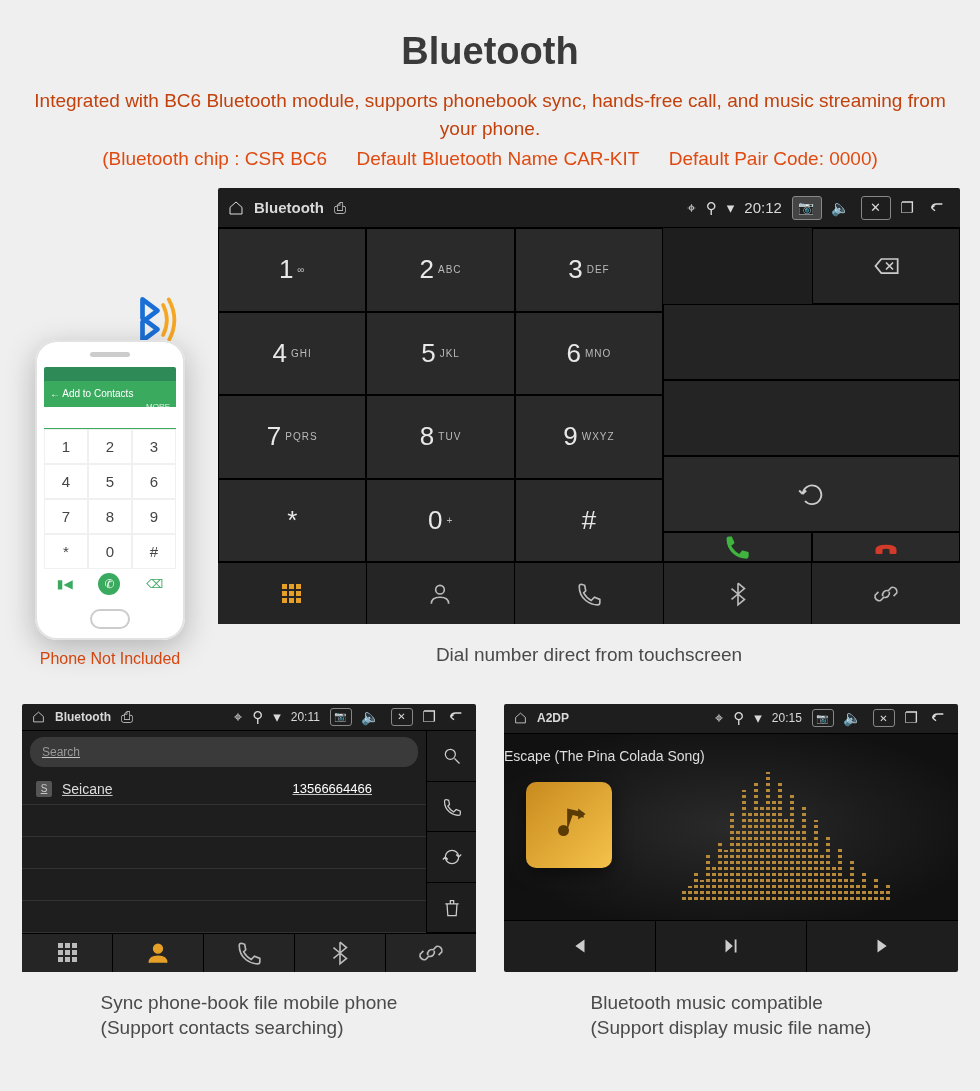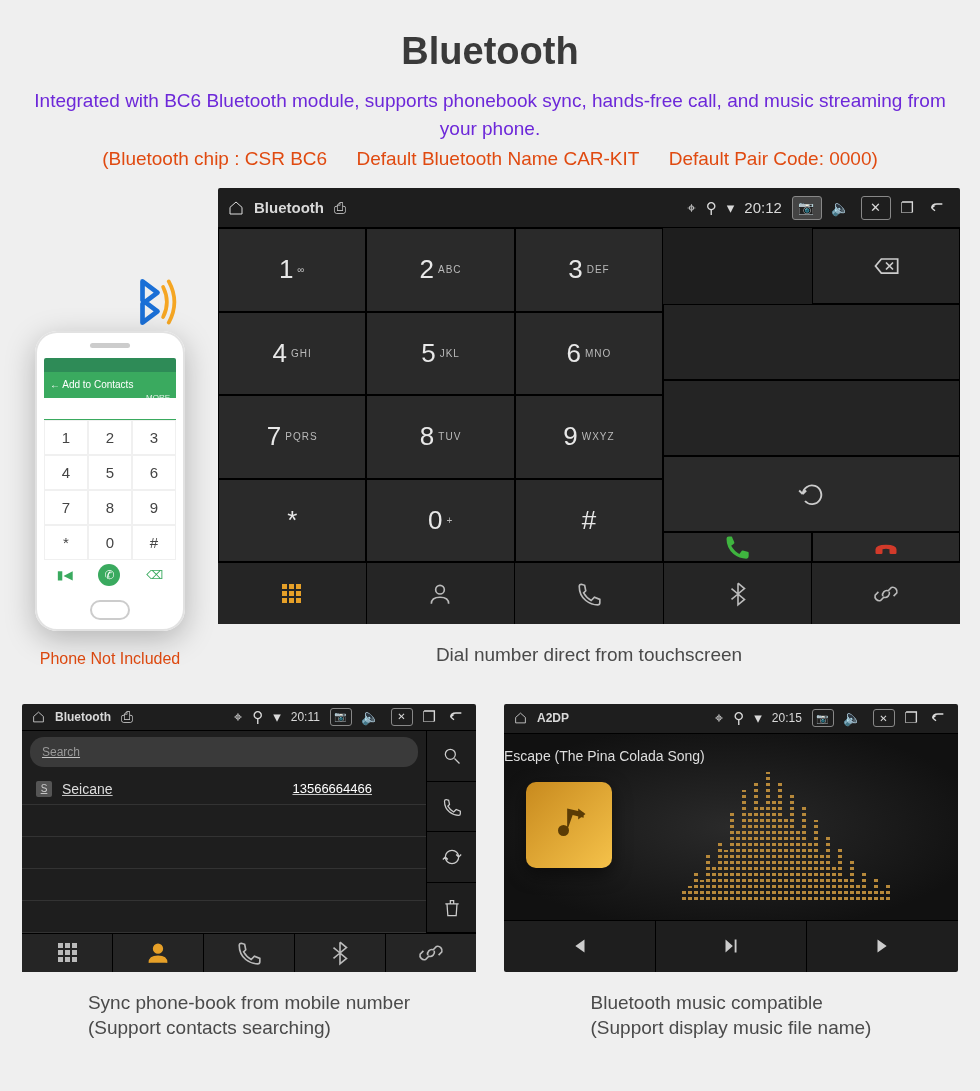--- a/index.html
+++ b/index.html
@@ -6,27 +6,27 @@
   body {
     width: 980px;
     height: 1091px;
     background: #efefef;
     font-family: Arial, Helvetica, sans-serif;
     color: #4a4a4a;
     overflow: hidden;
   }
   .page { width: 980px; padding-top: 30px; }
   .title { text-align: center; font-size: 38px; font-weight: bold; color: #3a3a3a; margin-bottom: 14px; }
-  .subtitle { text-align: center; font-size: 19px; color: #6d28d9; line-height: 1.45; padding: 0 30px; }
+  .subtitle { text-align: center; font-size: 19px; color: #c2410c; line-height: 1.45; padding: 0 30px; }
   .specs { text-align: center; font-size: 19px; color: #e04a10; margin-top: 6px; margin-bottom: 18px; }
   .specs span { margin: 0 12px; }
 
   
   .row-main { display: flex; align-items: flex-end; padding: 0 20px; gap: 18px; }
-  .phone-col { width: 185px; display:flex; flex-direction:column; align-items:center;gap:9px; }
+  .phone-col { width: 185px; display:flex; flex-direction:column; align-items:center; }
   .bt-icon-svg { width: 60px; height: 60px; margin-bottom: -10px; margin-left: 80px; }
   .phone-frame {
     width: 150px; height: 300px; background: #fff; border-radius: 22px;
     box-shadow: 0 8px 30px rgba(0,0,0,.25), inset 0 0 0 2px #e2e2e2;
     position: relative; display:flex; flex-direction:column; align-items:center;
   }
   .phone-speaker { width: 40px; height: 5px; background: #ccc; border-radius: 3px; margin-top: 12px; }
   .phone-screen { width: 132px; height: 234px; background: #fff; margin-top: 10px; border-radius: 2px; overflow:hidden; }
   .ps-top { height: 14px; background: #2e8b57; }
   .ps-bar { height: 26px; background: #3aaa5f; display:flex; align-items:center; padding:0 6px; font-size:10px; color:#fff; justify-content:space-between;}
@@ -381,21 +381,21 @@
               </svg>
             </div>
         <div class="hu-tab">
               <svg viewBox="0 0 24 24">
                 <path d="M9 14 A4 4 0 0 1 14 9 L17 6 A4 4 0 0 1 22 11 L19 14 M15 10 A4 4 0 0 1 10 15 L7 18 A4 4 0 0 1 2 13 L5 10"></path>
               </svg>
             </div>
       </div>
     </div>
     <div class="caption">
-      <span>Sync phone-book from mobile number</span><br><span>(Support contacts searching)</span>
+      <span>Sync phone-book file mobile phone</span><br><span>(Support contacts searching)</span>
     </div>
     </div>
 
     <div class="col">
     <div class="hu hu-small">
       <div class="hu-status" style="height:30px;font-size:12px">
         <svg viewBox="0 0 24 24" style="width:13px">
               <path d="M3 11 L12 3 L21 11 V21 H3 Z" fill="none" stroke="#ddd" stroke-width="1.5"></path>
             </svg>
         <span style="font-weight:bold">A2DP</span>

